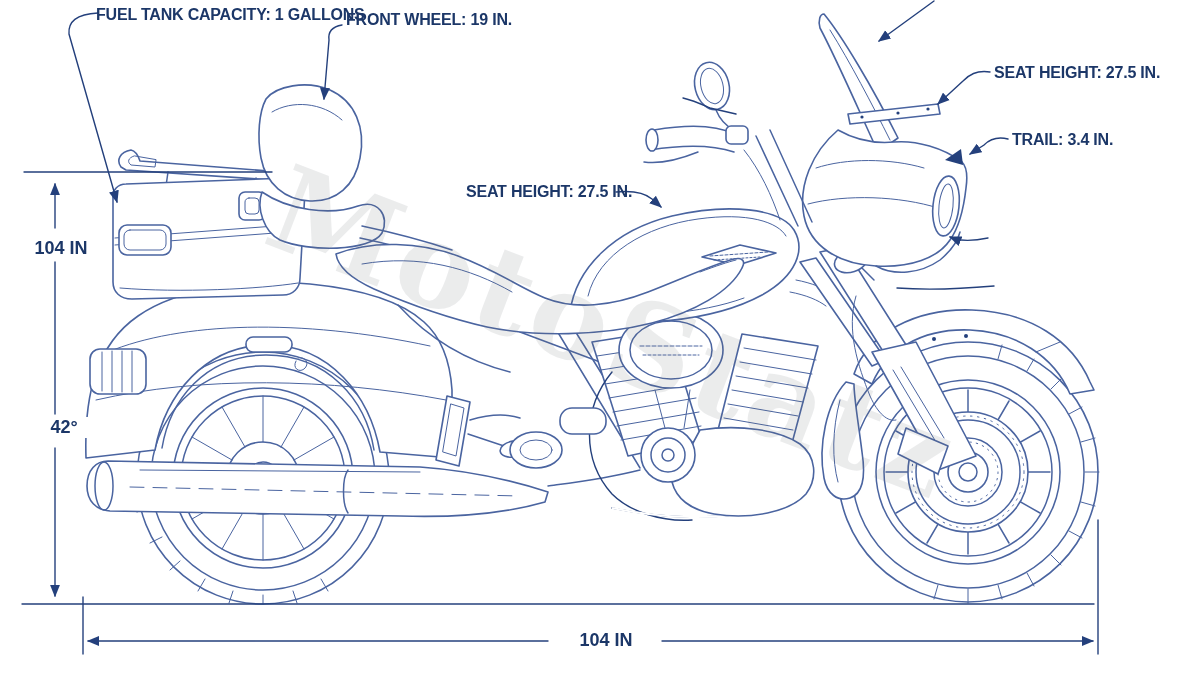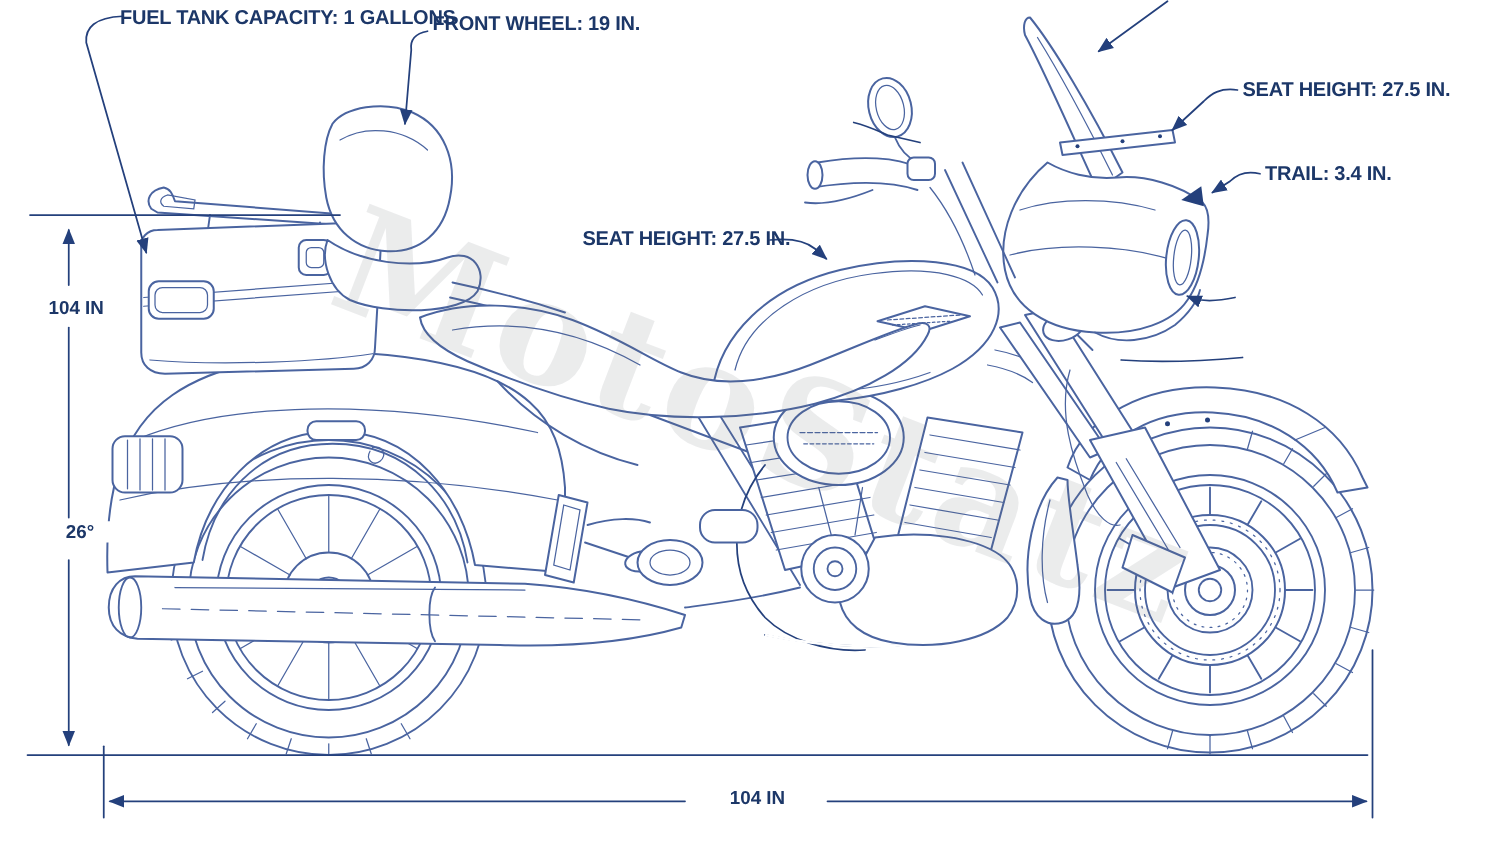--- a/index.html
+++ b/index.html
@@ -2,21 +2,21 @@
 <html><head>
 <meta charset="utf-8">
 <style>
   html,body{margin:0;padding:0;background:#ffffff;}
   .stage{position:relative;width:1200px;height:675px;background:#ffffff;overflow:hidden;
          font-family:"Liberation Sans",sans-serif;}
   .stage svg{position:absolute;left:0;top:0;}
   .callout{position:absolute;color:#1c3768;font-size:16px;font-weight:600;
            letter-spacing:-0.2px;white-space:nowrap;z-index:10;line-height:1.35;}
   .callout .ln2{display:block;}
-  .dim{position:absolute;color:#1c3768;font-size:15px;font-weight:600;text-align:center;
+  .dim{position:absolute;color:#1c3768;font-size:18px;font-weight:600;text-align:center;
        background:#ffffff;padding:0 3px;z-index:10;white-space:nowrap;}
   .watermark{position:absolute;left:300px;top:138px;z-index:5;pointer-events:none;
              font-family:"DejaVu Serif",serif;font-weight:700;font-size:118px;
              letter-spacing:5px;color:#6a7076;opacity:0.13;
              transform:rotate(21deg);transform-origin:left top;white-space:nowrap;}
   
   .s  {stroke:#4a64a0;fill:none;stroke-width:1.5;stroke-linecap:round;stroke-linejoin:round;}
   .sf {stroke:#4a64a0;fill:#ffffff;stroke-width:1.6;stroke-linecap:round;stroke-linejoin:round;}
   .thin{stroke:#4a64a0;fill:none;stroke-width:1;stroke-linecap:round;}
   .dk {stroke:#24407c;fill:none;stroke-width:1.4;stroke-linecap:round;}
@@ -311,16 +311,16 @@
 
 <div class="watermark">MotoStatz</div>
 
 <div class="callout" style="left:96px;top:4px;">FUEL TANK CAPACITY: 1 GALLONS</div>
 <div class="callout" style="left:346px;top:9px;">FRONT WHEEL: 19 IN.</div>
 <div class="callout" style="left:466px;top:181px;">SEAT HEIGHT: 27.5 IN.</div>
 <div class="callout" style="left:994px;top:62px;">SEAT HEIGHT: 27.5 IN.</div>
 <div class="callout" style="left:1012px;top:129px;">TRAIL: 3.4 IN.</div>
 
 <div class="dim" style="left:29px;top:238px;width:58px;">104 IN</div>
-<div class="dim" style="left:40px;top:417px;width:42px;">26°</div>
+<div class="dim" style="left:40px;top:417px;width:42px;">42°</div>
 <div class="dim" style="left:558px;top:630px;width:90px;">104 IN</div>
 
 </div>
 
 </body></html>

